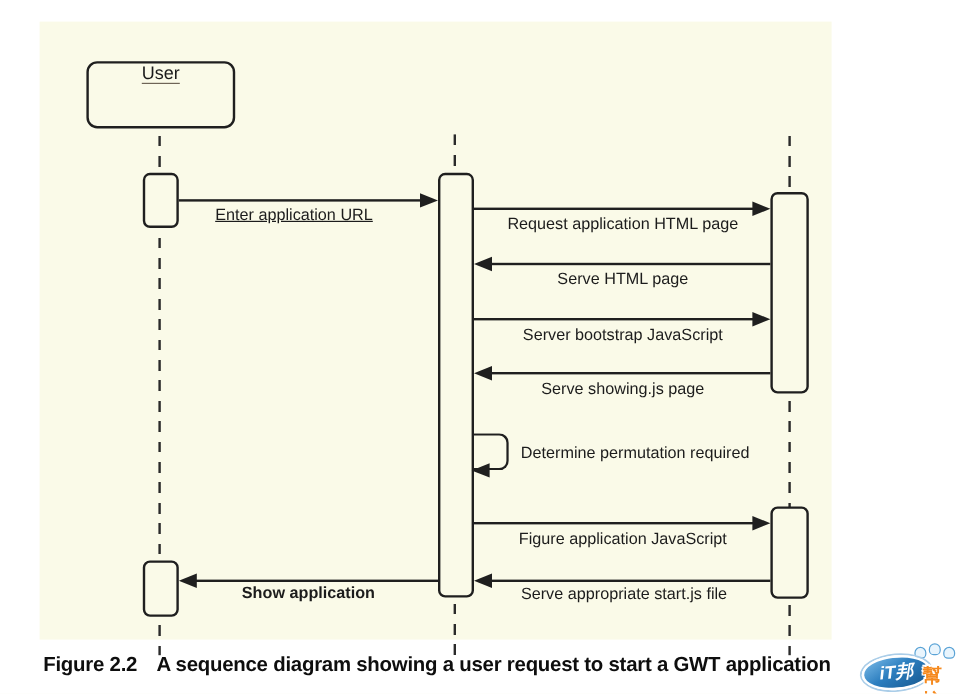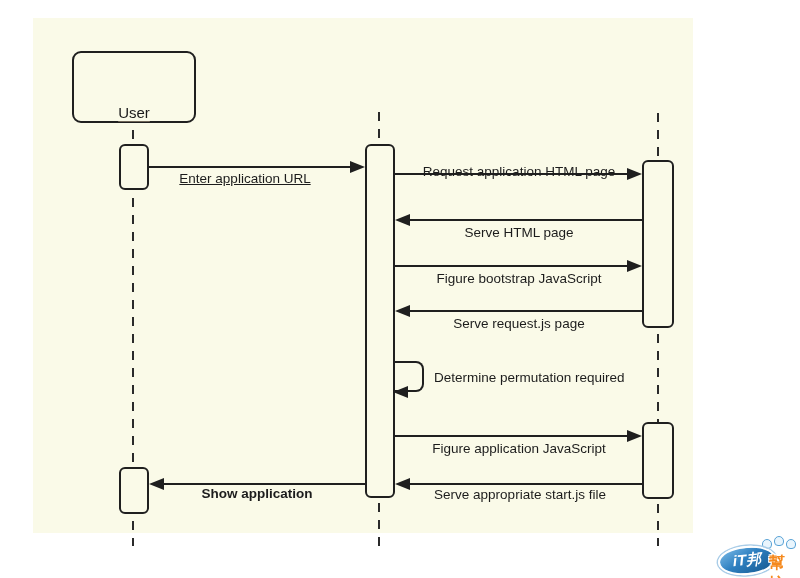--- a/index.html
+++ b/index.html
@@ -4,22 +4,22 @@
 <style>
   * { margin:0; padding:0; box-sizing:border-box; }
   html,body { width:800px; height:578px; }
   body { font-family:"Liberation Sans", sans-serif; background:#ffffff; }
   .page { position:relative; width:800px; height:578px; background:#ffffff; overflow:hidden; }
 
   
   .panel { position:absolute; left:33px; top:18px; width:660px; height:515px; background:#fafae8; }
 
   
-  .actor { position:absolute; height:72px; background:#fafae8; border:2.5px solid #1f1f1f;
-           border-radius:9px; display:flex; align-items:flex-end; justify-content:center; z-index:4; }
+  .actor { position:absolute; height:56px; background:#fafae8; border:2.5px solid #1f1f1f;
+           border-radius:9px; display:flex; align-items:flex-start; justify-content:center; z-index:4; }
   .actor span { font-size:15px; color:#1a1a1a; text-decoration:underline;
                 text-decoration-color:#6e6456; text-underline-offset:3px; }
   #actor-user    { left:39px;  top:33px; width:124px; }
   #actor-browser { left:284px; top:33px; width:126px; }
   #actor-server  { left:563px; top:33px; width:124px; }
 
   
   .lifeline { position:absolute; width:2px; z-index:0;
               background:repeating-linear-gradient(to bottom,#2a2a2a 0 9px,transparent 9px 17px); }
   #life-user    { left:99px;  top:95px; height:433px; }
@@ -45,21 +45,21 @@
   .arr { position:absolute; width:0; height:0; border-top:6px solid transparent;
          border-bottom:6px solid transparent; z-index:3; }
   .arr-r { border-left:15px solid #1f1f1f; }
   .arr-l { border-right:15px solid #1f1f1f; }
   .mlabel { position:absolute; font-size:13.5px; color:#1c1c1c; white-space:nowrap; z-index:3; }
   .ctr { transform:translateX(-50%); }
 
   #l1 { left:116px; top:148px; width:203px; }  #a1 { left:317px; top:143px; }
   #t1 { left:212px; top:153px;text-decoration:underline; }
   #l2 { left:362px; top:155px; width:234px; }  #a2 { left:594px; top:150px; }
-  #t2 { left:486px; top:146px; }
+  #t2 { left:486px; top:161px; }
   #l3 { left:375px; top:201px; width:234px; }  #a3 { left:362px; top:196px; }
   #t3 { left:486px; top:207px;text-align:right; }
   #l4 { left:362px; top:247px; width:234px; }  #a4 { left:594px; top:242px; }
   #t4 { left:486px; top:253px; }
   #l5 { left:375px; top:292px; width:234px; }  #a5 { left:362px; top:287px; }
   #t5 { left:486px; top:298px; }
   #a6 { left:360px; top:368px; }
   #t6 { left:401px; top:352px; }
   #l7 { left:362px; top:417px; width:234px; }  #a7 { left:594px; top:412px; }
   #t7 { left:486px; top:423px; }
@@ -121,27 +121,27 @@
 
     <div class="msg">
       <div class="mline" id="l3"></div>
       <div class="arr arr-l" id="a3"></div>
       <div class="mlabel ctr" id="t3">Serve HTML page</div>
     </div>
 
     <div class="msg">
       <div class="mline" id="l4"></div>
       <div class="arr arr-r" id="a4"></div>
-      <div class="mlabel ctr" id="t4">Figure bootstrap JavaScript</div>
+      <div class="mlabel ctr" id="t4">Server bootstrap JavaScript</div>
     </div>
 
     <div class="msg">
       <div class="mline" id="l5"></div>
       <div class="arr arr-l" id="a5"></div>
-      <div class="mlabel ctr" id="t5">Serve request.js page</div>
+      <div class="mlabel ctr" id="t5">Serve showing.js page</div>
     </div>
 
     <div class="msg">
       <div class="arr arr-l" id="a6"></div>
       <div class="mlabel" id="t6">Determine permutation required</div>
     </div>
 
     <div class="msg">
       <div class="mline" id="l7"></div>
       <div class="arr arr-r" id="a7"></div>
@@ -159,20 +159,23 @@
       <div class="arr arr-l" id="a9"></div>
       <div class="mlabel ctr" id="t9">Show application</div>
     </div>
 
     <div class="actor" id="actor-user">
       <span>User</span>
     </div>
 
   </div>
 
+  <div class="caption">
+    <span class="cap-label">Figure 2.2</span><span class="cap-text">A sequence diagram showing a user request to start a GWT application</span>
+  </div>
 
   <div class="watermark">
     <span class="person" id="p1"></span>
     <span class="person" id="p2"></span>
     <span class="person" id="p3"></span>
     <div class="wm-ellipse">
       <span class="wm-primary">iT邦</span>
     </div>
     <span class="wm-secondary">幫忙</span>
   </div>

